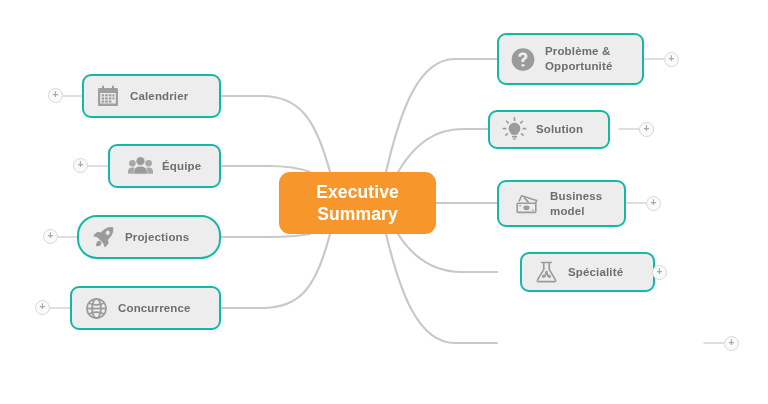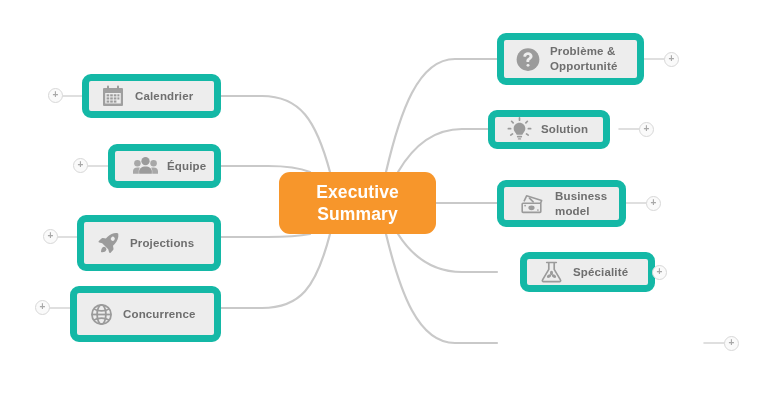--- a/index.html
+++ b/index.html
@@ -47,21 +47,21 @@
     line-height: 1.28;
     text-align: center;
     letter-spacing: 0.1px;
     white-space: pre-line;
   }
 
   
   .node {
     position: absolute;
     background: #EDEDED;
-    border: 7px solid #14b8a6;
+    border: 2px solid #14b8a6;
     border-radius: 9px;
     display: flex;
     align-items: center;
     box-sizing: border-box;
     padding: 0 11px;
     gap: 9px;
   }
   .node-icon {
     flex: 0 0 auto;
     width: 26px;
@@ -182,34 +182,34 @@
         <circle cx="21.4" cy="8.2" r="3.4" opacity="0.85"></circle>
         <path d="M21.4 12.6c3 0 4.6 1.8 4.6 3.8V19h-6V16c0-1.3-.4-2.5-1.2-3.3.8-.1 1.7-.1 2.6-.1z" opacity="0.85"></path>
       </svg>
     </span>
     <span class="node-label">Équipe</span>
   </div>
   <div class="expander" style="left:73px; top:158px;">
     <span>+</span>
   </div>
 
-  <div class="node align-left" style="left:77px; top:215px; width:144px; height:56px;">
+  <div class="node align-left" style="left:77px; top:215px; width:144px; height:44px;border-radius:20px;">
     <span class="node-icon">
       <svg width="24" height="24" viewBox="0 0 24 24" fill="currentColor">
         <path d="M21.6 2.2c-3.6-.5-7.4 1-10 3.6l-1.7 1.7-3.1-.5a1.5 1.5 0 0 0-1.3.4L2.8 9.9c-.5.5-.3 1.3.4 1.5l3 .9 6 6 .9 3c.2.7 1 .9 1.5.4l2.5-2.6c.3-.3.5-.8.4-1.3l-.5-3.1 1.7-1.7c2.6-2.6 4.1-6.4 3.6-10a1 1 0 0 0-.7-.8zM15.6 9.4a2 2 0 1 1 2.8-2.8 2 2 0 0 1-2.8 2.8z"></path>
         <path d="M6.4 16.6c-1 1-1.3 3-1.4 4.2 0 .3.2.5.5.5 1.2-.1 3.2-.4 4.2-1.4a2.3 2.3 0 0 0-3.3-3.3z"></path>
       </svg>
     </span>
     <span class="node-label">Projections</span>
   </div>
   <div class="expander" style="left:43px; top:229px;">
     <span>+</span>
   </div>
 
-  <div class="node align-left" style="left:70px; top:286px; width:151px; height:56px;">
+  <div class="node align-left" style="left:70px; top:286px; width:151px; height:44px;">
     <span class="node-icon">
       <svg width="25" height="25" viewBox="0 0 24 24" fill="none" stroke="currentColor" stroke-width="1.7">
         <circle cx="12" cy="12" r="9.2"></circle>
         <ellipse cx="12" cy="12" rx="4.2" ry="9.2"></ellipse>
         <line x1="2.8" y1="12" x2="21.2" y2="12"></line>
         <path d="M4.6 6.6c2 1.3 4.6 2 7.4 2s5.4-.7 7.4-2"></path>
         <path d="M4.6 17.4c2-1.3 4.6-2 7.4-2s5.4.7 7.4 2"></path>
       </svg>
     </span>
     <span class="node-label">Concurrence</span>

